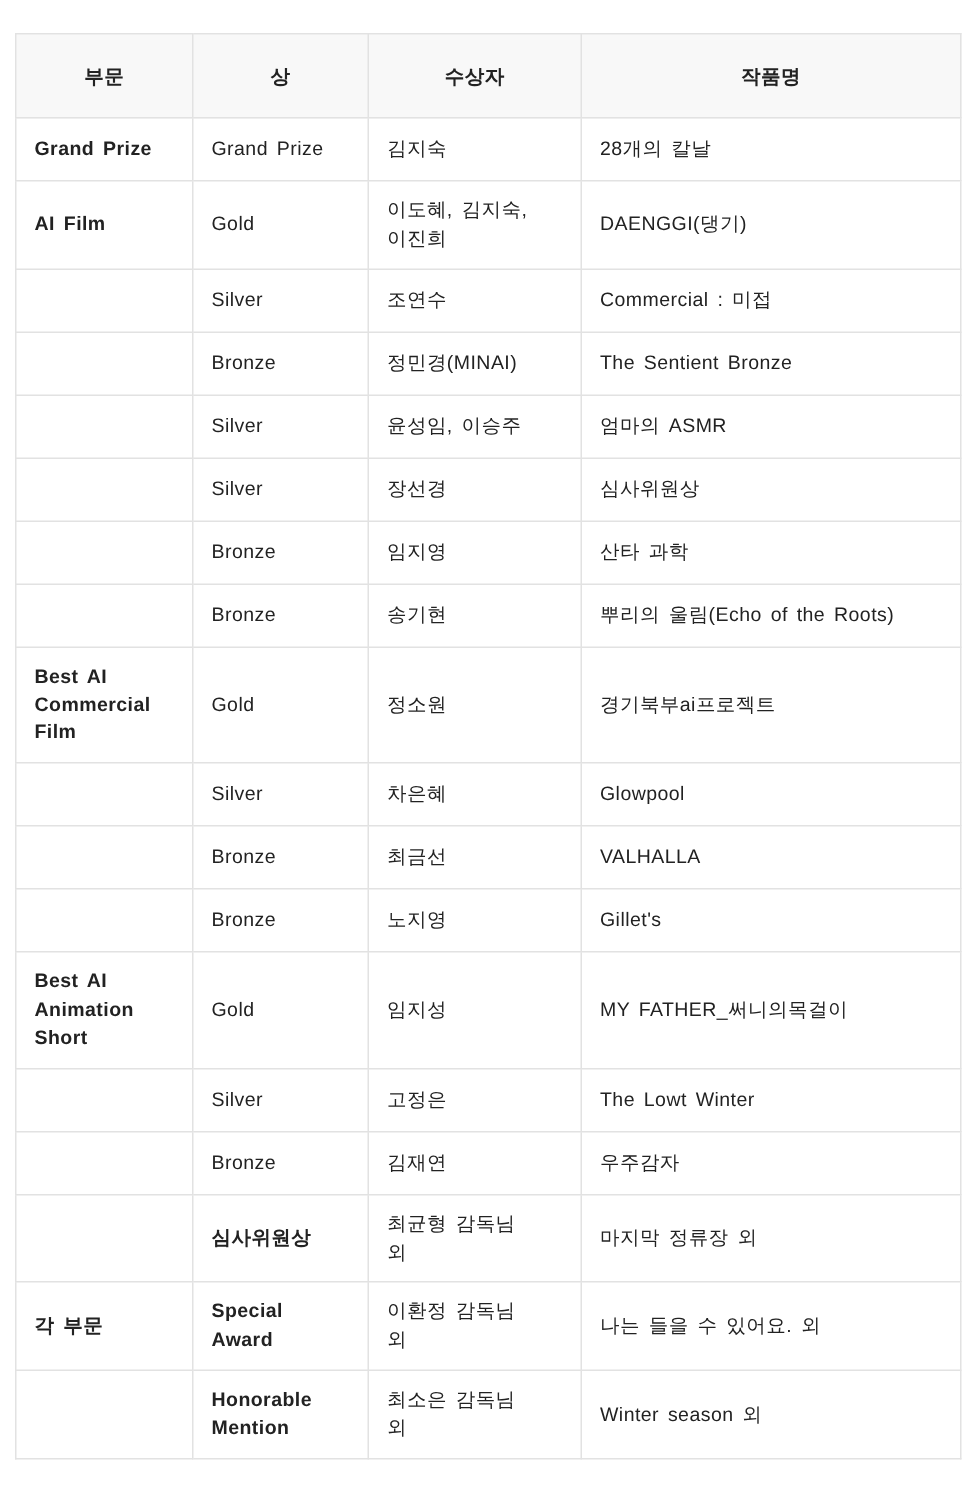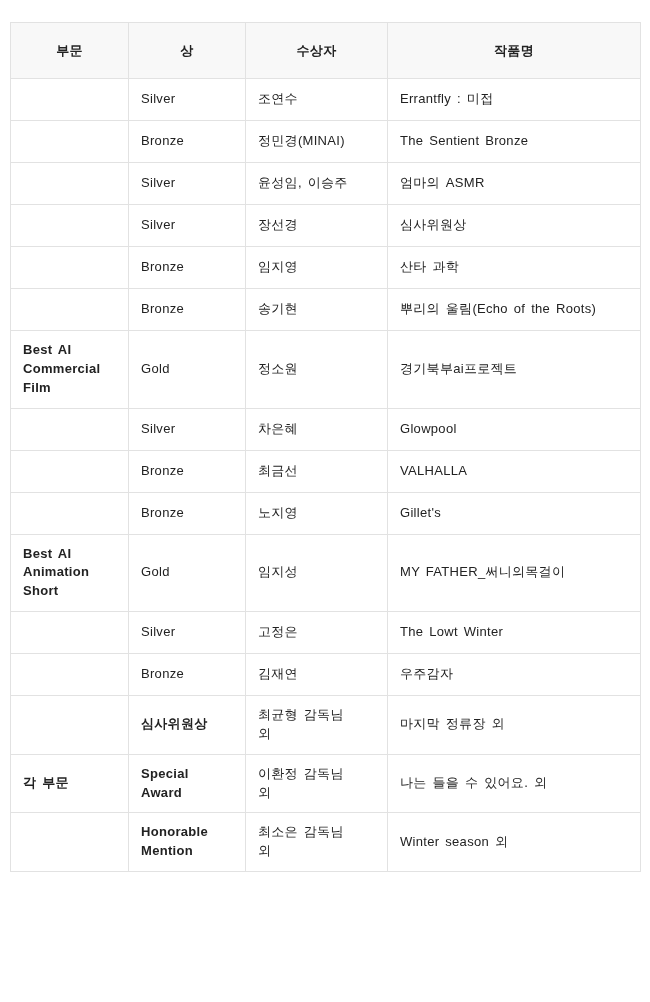--- a/index.html
+++ b/index.html
@@ -65,24 +65,37 @@
     <thead>
       <tr>
         <th>부문</th>
         <th>상</th>
         <th>수상자</th>
         <th>작품명</th>
       </tr>
     </thead>
     <tbody>
         <tr style="height: 42px;">
+          <td class="col-category bold">Grand Prize</td>
+          <td class="col-award">Grand Prize</td>
+          <td class="col-winner">김지숙</td>
+          <td class="col-work">28개의 칼날</td>
+        </tr>
+        <tr style="height: 52px;">
+          <td class="col-category bold">AI Film</td>
+          <td class="col-award">Gold</td>
+          <td class="col-winner">이도혜, 김지숙,
+이진희</td>
+          <td class="col-work">DAENGGI(댕기)</td>
+        </tr>
+        <tr style="height: 42px;">
           <td class="col-category"></td>
           <td class="col-award">Silver</td>
           <td class="col-winner">조연수</td>
-          <td class="col-work">Errantfly : 미접</td>
+          <td class="col-work">Commercial : 미접</td>
         </tr>
         <tr style="height: 42px;">
           <td class="col-category"></td>
           <td class="col-award">Bronze</td>
           <td class="col-winner">정민경(MINAI)</td>
           <td class="col-work">The Sentient Bronze</td>
         </tr>
         <tr style="height: 42px;">
           <td class="col-category"></td>
           <td class="col-award">Silver</td>

